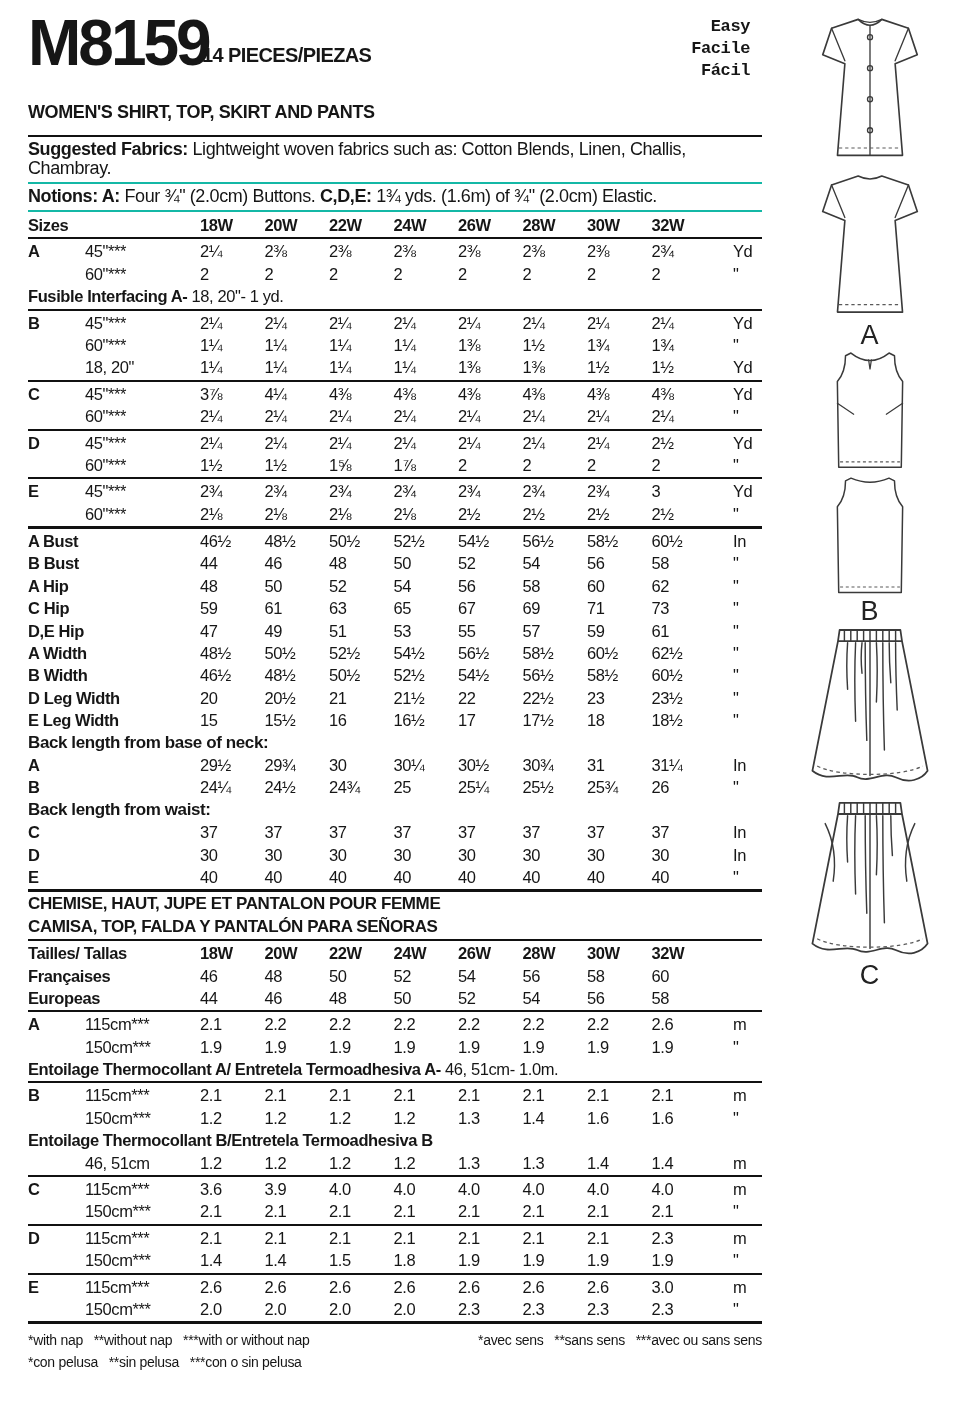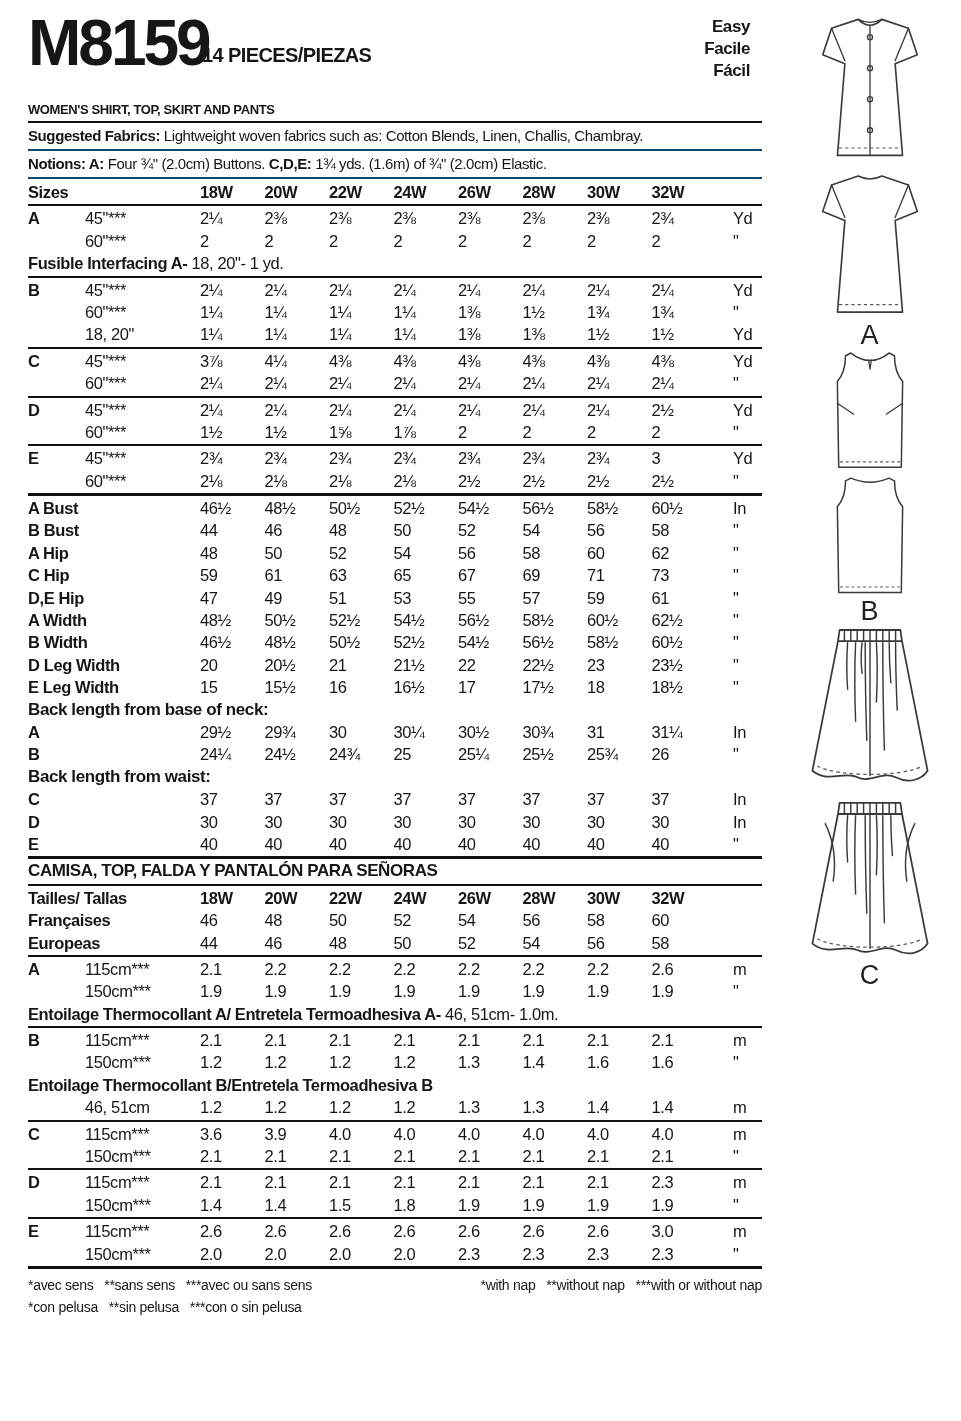--- a/index.html
+++ b/index.html
@@ -8,24 +8,24 @@
     width:961px; height:1421px; position:relative; overflow:hidden;
     font-family:"Liberation Sans", sans-serif; color:#161616;
     letter-spacing:-0.4px;
   }
   .left-col { position:absolute; left:28px; top:0; width:734px; }
 
   
   .masthead { position:relative; height:100px; }
   .pattern-number { position:absolute; left:0; top:6px; font-size:64px; font-weight:800; letter-spacing:-3px; }
   .pieces { position:absolute; left:174px; top:44px; font-size:20px; font-weight:700; letter-spacing:-0.6px; }
-  .difficulty { position:absolute; right:12px; top:16px; text-align:right; font-weight:700; font-size:17px; line-height:22px; }
-
-  .page-title { font-size:13px; font-weight:700; padding:2px 0 4px 0; border-bottom:2px solid #111; }
-  .meta-line { font-size:15px; padding:3px 0 4px 0; border-bottom:2px solid #0c4a6e; line-height:19px; }
+  .difficulty { position:absolute; right:12px; top:16px; text-align:right; font-weight:700; font-size:17px; line-height:22px;font-family:Liberation Mono, monospace; }
+
+  .page-title { font-size:18px; font-weight:700; padding:2px 0 12px 0; border-bottom:2px solid #111; }
+  .meta-line { font-size:18px; padding:3px 0 4px 0; border-bottom:2px solid #14b8a6; line-height:19px; }
   .bold { font-weight:700; }
 
   
   .tbl { margin-top:2px; }
   .trow { display:grid; grid-template-columns:57px 115px repeat(8,64.5px) 1fr;
           height:22.4px; line-height:22.4px; font-size:16.5px; }
   .cell { white-space:nowrap; overflow:visible; }
   .cell.full { grid-column:1 / -1; }
   .cell.span2 { grid-column:span 2; }
   .cell.unit { padding-left:17px; }
@@ -407,20 +407,23 @@
         <div class="cell ">40</div>
         <div class="cell ">40</div>
         <div class="cell ">40</div>
         <div class="cell ">40</div>
         <div class="cell ">40</div>
         <div class="cell ">40</div>
         <div class="cell unit">"</div>
       </div>
       <div class="rule thick"></div>
       <div class="trow t-heading">
+        <div class="cell full bold">CHEMISE, HAUT, JUPE ET PANTALON POUR FEMME</div>
+      </div>
+      <div class="trow t-heading">
         <div class="cell full bold">CAMISA, TOP, FALDA Y PANTALÓN PARA SEÑORAS</div>
       </div>
       <div class="rule"></div>
       <div class="trow t-header">
         <div class="cell span2 bold">Tailles/ Tallas</div>
         <div class="cell bold">18W</div>
         <div class="cell bold">20W</div>
         <div class="cell bold">22W</div>
         <div class="cell bold">24W</div>
         <div class="cell bold">26W</div>
@@ -605,22 +608,22 @@
         <div class="cell ">2.3</div>
         <div class="cell ">2.3</div>
         <div class="cell ">2.3</div>
         <div class="cell unit">"</div>
       </div>
       <div class="rule thick"></div>
     </div>
 
   <div class="footnotes">
     <div class="foot-line1">
+      <span>*with nap   **without nap   ***with or without nap</span>
       <span>*avec sens   **sans sens   ***avec ou sans sens</span>
-      <span>*with nap   **without nap   ***with or without nap</span>
     </div>
     <div>
       <span>*con pelusa   **sin pelusa   ***con o sin pelusa</span>
     </div>
   </div>
 
 </div>
 
 <div class="illos">
 

